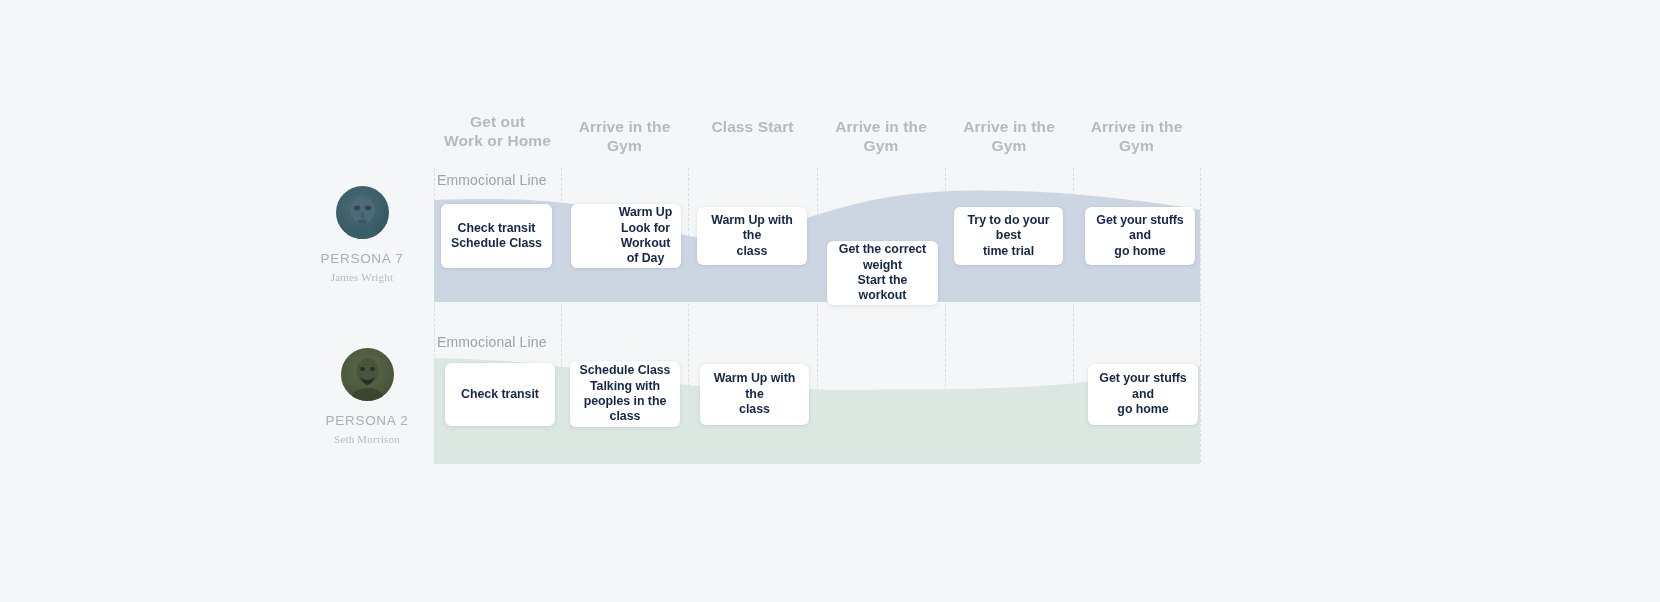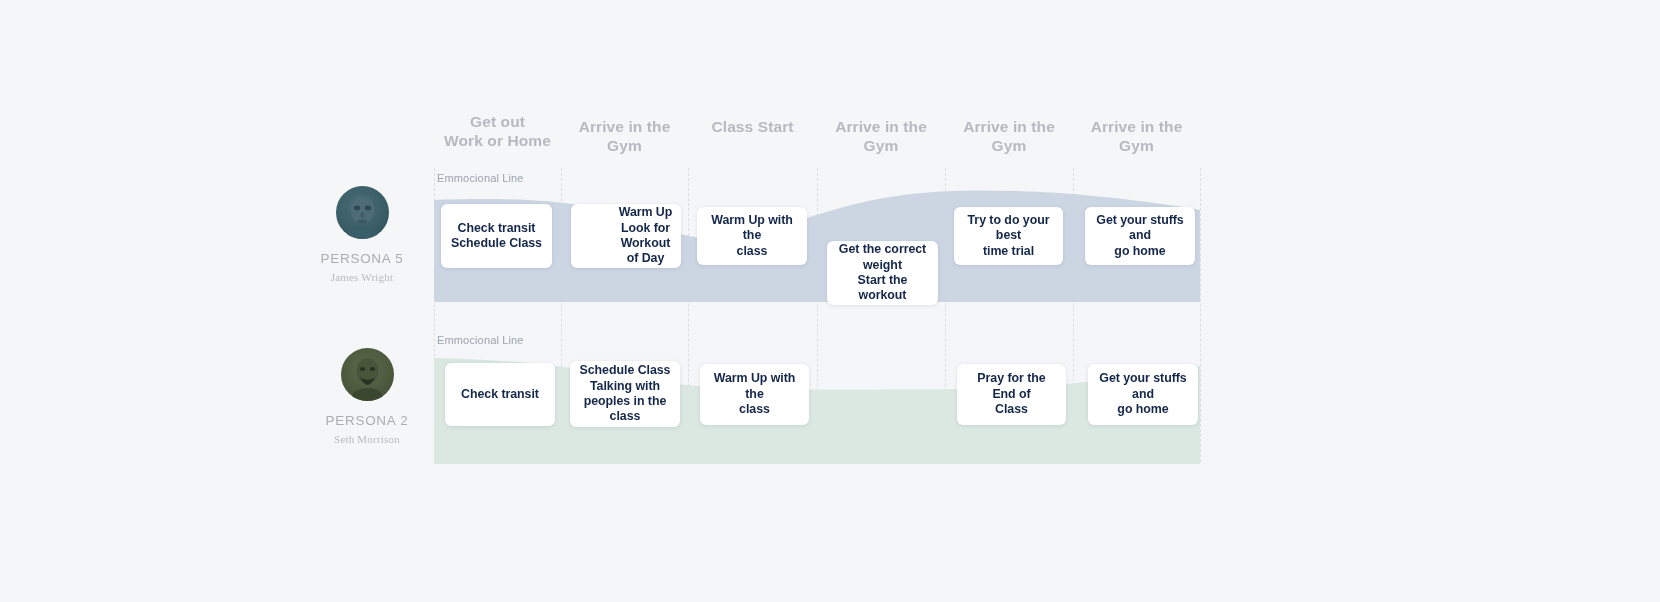--- a/index.html
+++ b/index.html
@@ -80,21 +80,21 @@
   .band-wrap {
     position: absolute;
     left: 434px;
     width: 766px;
     pointer-events: none;
   }
   .band-wrap svg { display: block; width: 766px; }
 
   .band-label {
     position: absolute;
-    font-size: 11px;
+    font-size: 14px;
     color: #9ba3ad;
     letter-spacing: 0.15px;
     white-space: nowrap;
   }
 
   
   .card {
     position: absolute;
     background: #ffffff;
     border-radius: 6px;
@@ -147,21 +147,21 @@
         </defs>
         <rect width="53" height="53" fill="url(#p1bg)"></rect>
         <ellipse cx="26.5" cy="24" rx="12" ry="14" fill="#4f6d78" opacity="0.75"></ellipse>
         <ellipse cx="21" cy="22" rx="3.2" ry="2.4" fill="#2b3f4d" opacity="0.8"></ellipse>
         <ellipse cx="32" cy="22" rx="3.2" ry="2.4" fill="#2b3f4d" opacity="0.8"></ellipse>
         <ellipse cx="26.5" cy="29" rx="2" ry="3" fill="#3d5a64" opacity="0.7"></ellipse>
         <ellipse cx="26.5" cy="35.5" rx="4.5" ry="2" fill="#33525c" opacity="0.8"></ellipse>
         <ellipse cx="26.5" cy="50" rx="16" ry="9" fill="#395f6a" opacity="0.85"></ellipse>
       </svg>
     </div>
-    <div class="persona-name">PERSONA 5</div>
+    <div class="persona-name">PERSONA 7</div>
     <div class="persona-sub">James Wright</div>
   </div>
 
   <div class="band-wrap" style="top:186px;">
     <svg viewBox="0 0 766 116" preserveAspectRatio="none" height="116">
       <path d="M0,14
                C 60,12 110,13 150,20
                C 200,29 230,48 268,52
                C 300,55 330,46 370,33
                C 410,20 450,9 500,6
@@ -239,22 +239,18 @@
   </div>
   <div class="card" style="left:570px; top:361px; width:110px; height:66px;">
     <div class="card-text">Schedule Class
 Talking with
 peoples in the class</div>
   </div>
   <div class="card" style="left:700px; top:364px; width:109px; height:61px;">
     <div class="card-text">Warm Up with the
 class</div>
   </div>
-  <div class="card" style="left:957px; top:364px; width:109px; height:61px;">
-    <div class="card-text">Pray for the End of
-Class</div>
-  </div>
   <div class="card" style="left:1088px; top:364px; width:110px; height:61px;">
     <div class="card-text">Get your stuffs and
 go home</div>
   </div>
 
 </div>
 
 </body></html>

